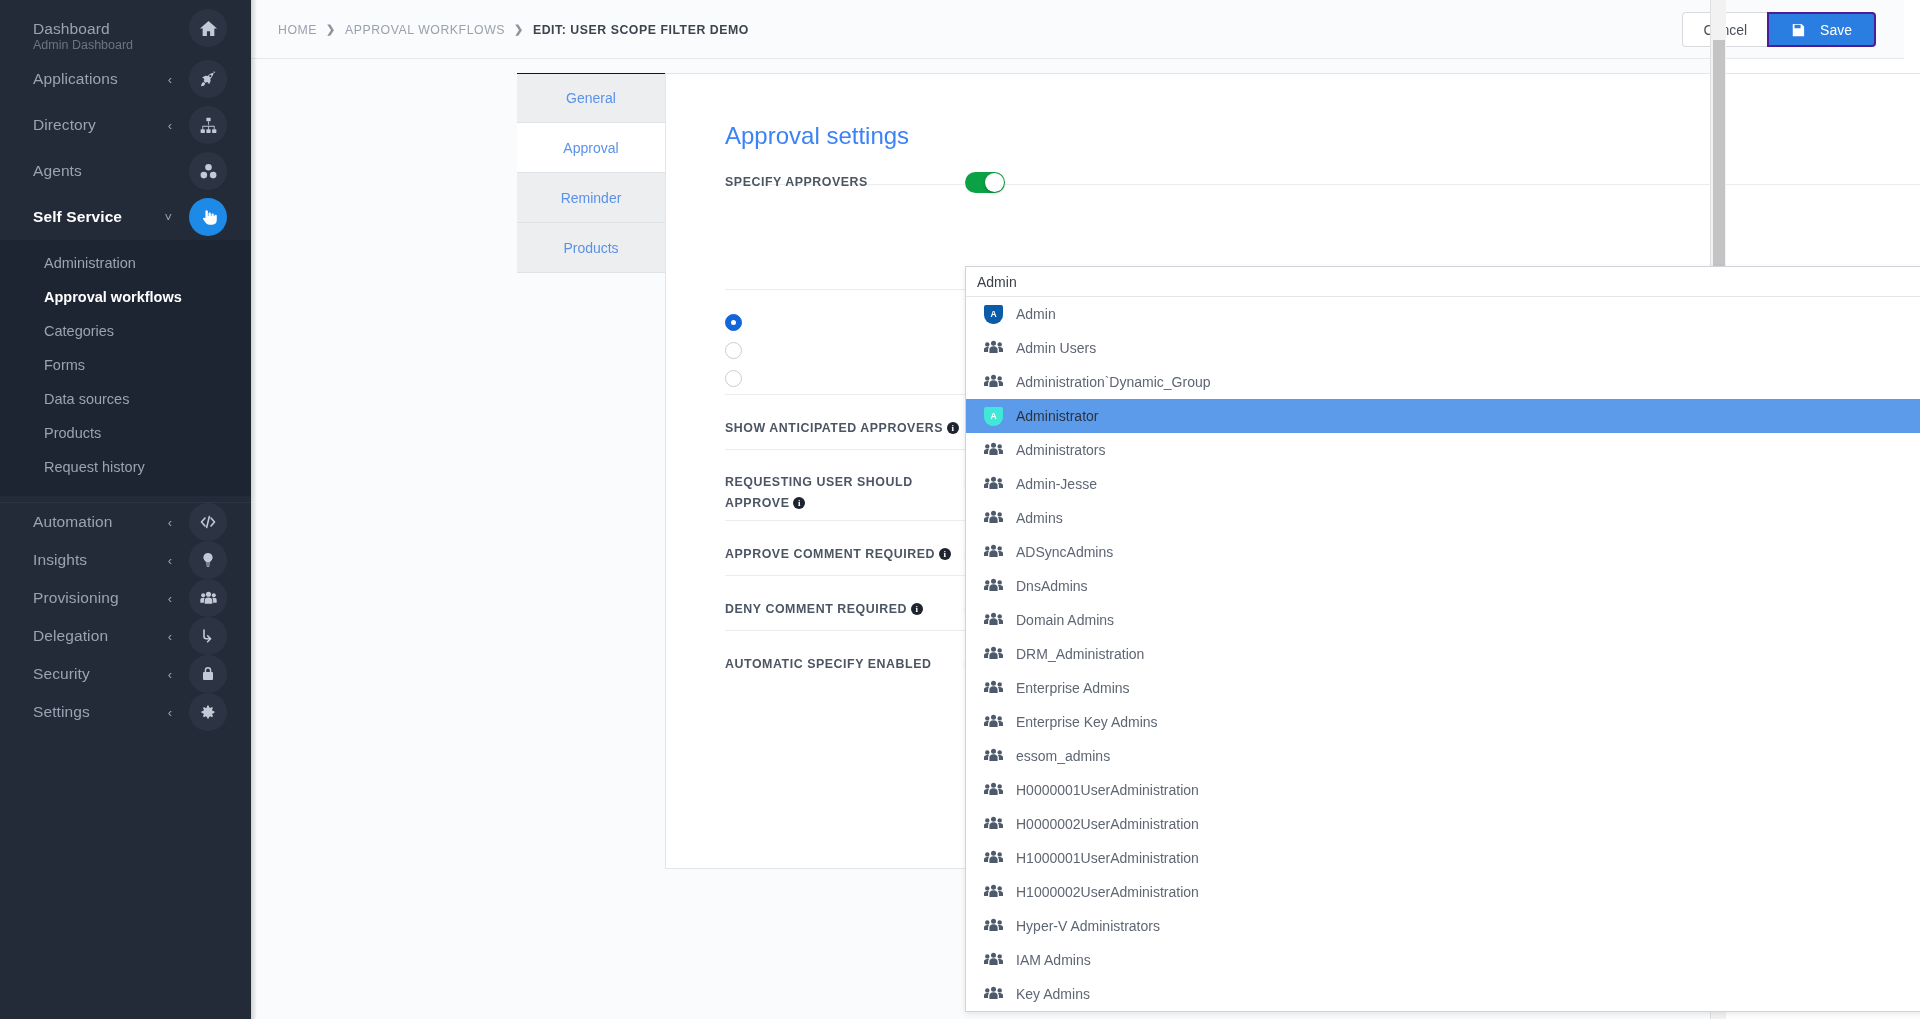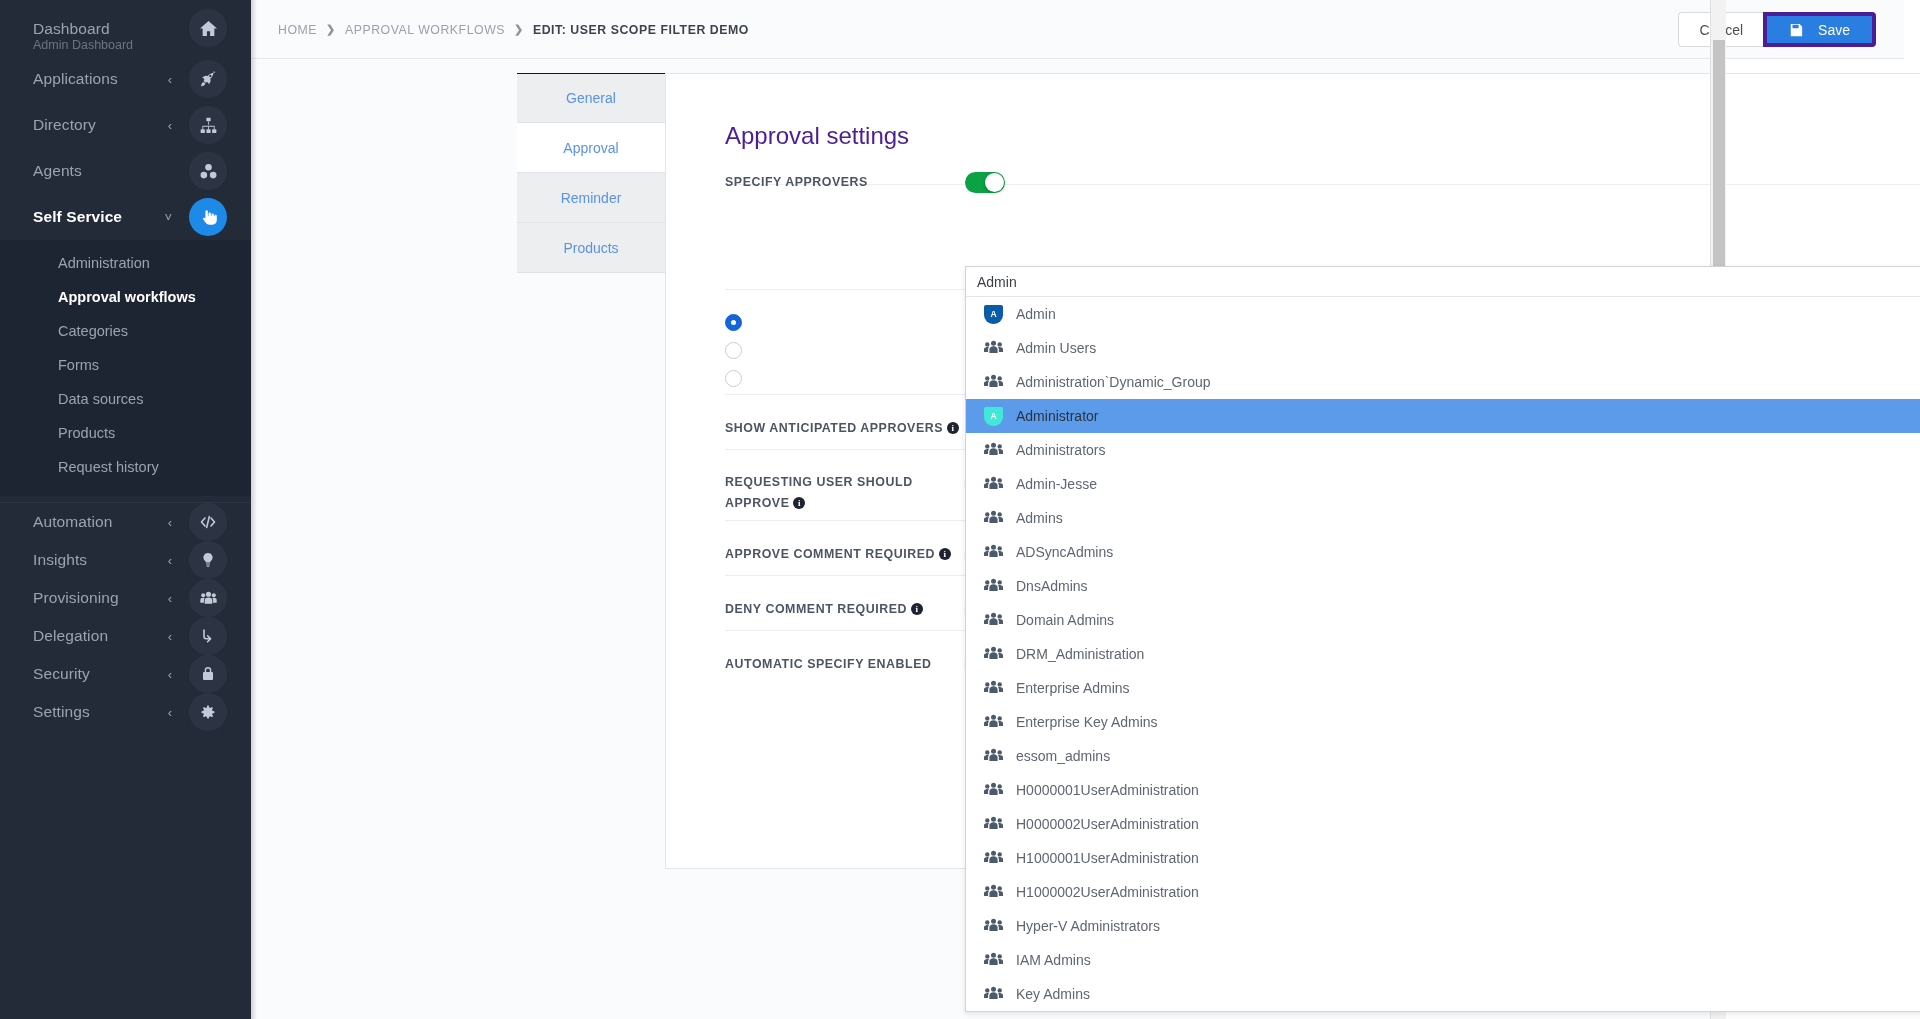--- a/index.html
+++ b/index.html
@@ -46,21 +46,21 @@
     background: #2c3443;
     display:flex; align-items:center; justify-content:center;
     color:#c3cad6;
   }
   .navicon.blue { background:#1e8ae8; color:#fff; }
   .navicon svg { display:block; }
 
   #subnav { background:#1e2532; padding: 6px 0 12px 0; }
   .subitem {
     height: 34px; display:flex; align-items:center;
-    padding-left: 58px; color:#9aa3b2; font-size:14.5px;
+    padding-left: 44px; color:#9aa3b2; font-size:14.5px;
   }
   .subitem.sel { color:#ffffff; font-weight:bold; }
 
   .sb-divider { height:1px; background:#2d3544; margin: 6px 0 0 0; }
 
   
   #main {
     position:absolute; left:251px; top:0;
     width: 1475px; height:1019px;
     background:#fafbfc;
@@ -88,21 +88,21 @@
     height:35px; display:flex; align-items:center; justify-content:center;
     font-size:14px; cursor:pointer;
   }
   #cancel-btn {
     padding:0 20px; background:#fff; color:#4a4f57;
     border:1px solid #d8dade; border-right:none;
     border-radius:4px 0 0 4px;
   }
   #save-btn {
     padding:0 22px; background:#2a7de1; color:#fff;
-    border:4px solid #4c1d95; border-radius:0 4px 4px 0;
+    border:2px solid #4c1d95; border-radius:0 4px 4px 0;
     gap:15px;
     align-items:center;
   }
   #save-btn svg { display:block; }
 
   
   #tabs {
     position:absolute; left:266px; top:73px;
     width:148px;
   }
@@ -135,21 +135,21 @@
 
   
   #card {
     position:absolute; left:414px; top:73px;
     width:1430px; height:796px;
     background:#ffffff;
     border:1px solid #e3e5e8;
   }
   #card-title {
     position:absolute; left:59px; top:48px;
-    font-size:24px; color:#4c1d95; font-weight:normal;
+    font-size:24px; color:#3b82f6; font-weight:normal;
   }
   .hr { position:absolute; left:59px; width:1330px; height:1px; background:#ebedef; }
 
   .frow { position:absolute; left:59px; width:1330px; display:flex; }
   .flabel {
     width:240px; font-size:12.4px; font-weight:bold;
     letter-spacing:.55px; color:#4c5563; line-height:21px;
   }
   .info {
     display:inline-block; width:12px; height:12px; border-radius:50%;

